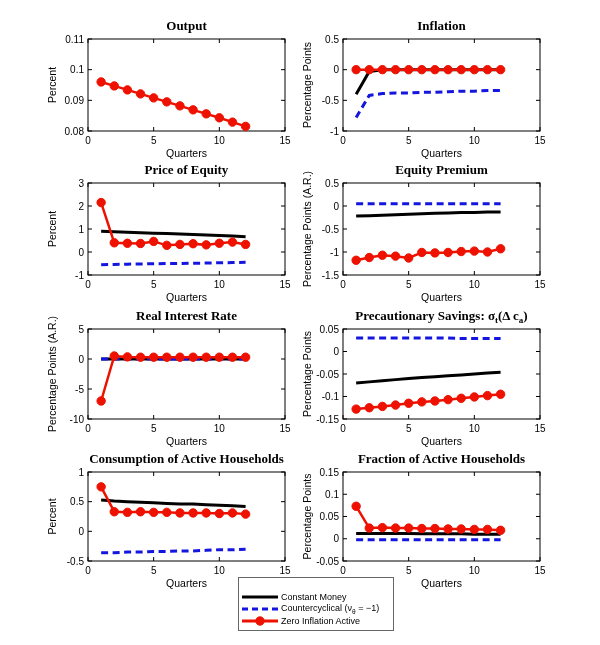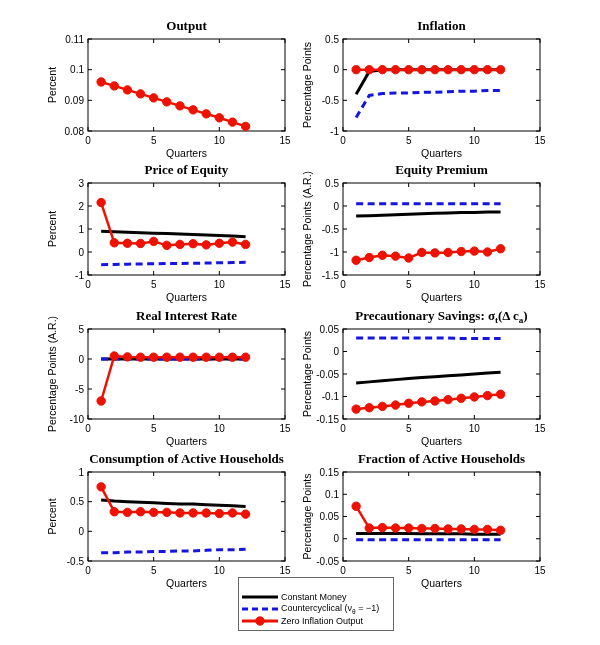--- a/index.html
+++ b/index.html
@@ -423,16 +423,16 @@
         </span>
         <span class="legend-label">Countercyclical (ν<sub>θ</sub> = −1)</span>
       </div>
       <div class="legend-row">
         <span class="legend-sample">
           <svg width="38" height="12">
             <line x1="1" y1="6" x2="37" y2="6" stroke="#ee1100" stroke-width="3"></line>
             <circle cx="19" cy="6" r="4.2" fill="#ee1100" stroke="#ee1100"></circle>
           </svg>
         </span>
-        <span class="legend-label">Zero Inflation Output</span>
+        <span class="legend-label">Zero Inflation Active</span>
       </div>
     </div>
 </div>
 
 </body></html>

